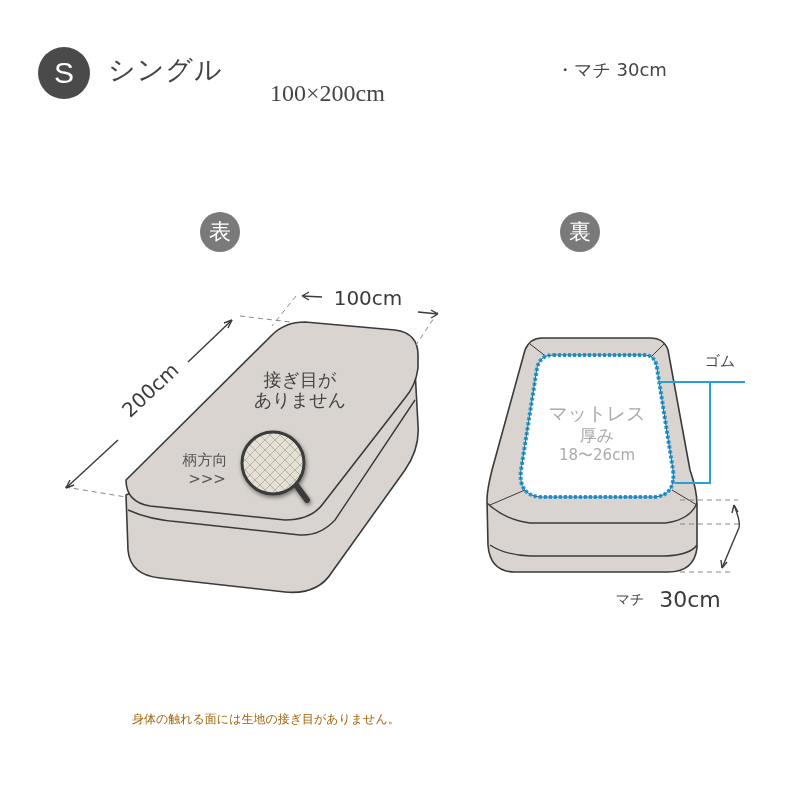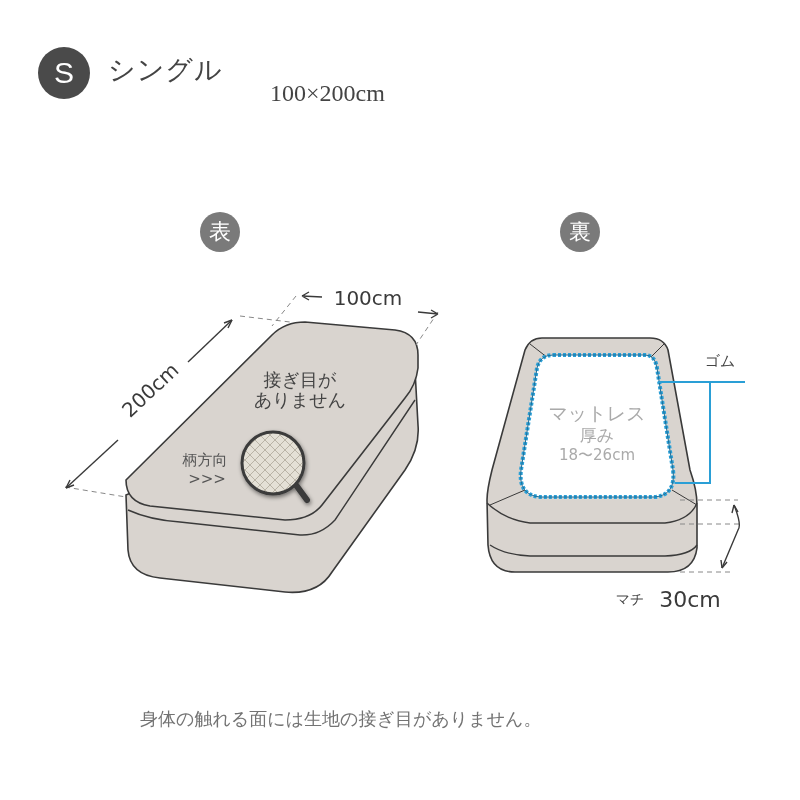--- a/index.html
+++ b/index.html
@@ -10,31 +10,32 @@
                   background: #4a4a4a; color: #fff; font-size: 30px; line-height: 52px;
                   text-align: center; font-family: "Liberation Sans", sans-serif; }
     .size-name { left: 100px; top: 52px; font-size: 27px; color: #444; letter-spacing: 1px; margin-left: 8px; }
     .size-dims { left: 270px; top: 55px; font-size: 24px; color: #444;
                  font-family: Liberation Serif, serif; margin-top: 25px; }
     .features { left: 556px; top: 56px; font-size: 18px; line-height: 28px; color: #444; }
     .features div { white-space: nowrap; }
     .side-badge { width: 40px; height: 40px; border-radius: 50%; background: #7a7a7a;
                   color: #fff; font-size: 22px; line-height: 40px; text-align: center; }
     .diagram { left: 0; top: 0; width: 800px; height: 800px; }
-    .footnote { left: 140px; top: 705px; font-size: 18px; line-height: 28px; color: #737373; }
+    .footnote { left: 132px; top: 705px; font-size: 12px; line-height: 28px; color: #a16207; }
     svg text { font-family: "DejaVu Sans", sans-serif; }
   </style>
 </head>
 <body>
 
 <div class="abs size-badge">S</div>
 <div class="abs size-name">シングル</div>
 <div class="abs size-dims">100×200cm</div>
 
 <div class="abs features">
+  <div>・マチ 30cm</div>
 </div>
 
 <div class="abs side-badge" style="left:200px; top:212px;">表</div>
 <div class="abs side-badge" style="left:560px; top:212px;">裏</div>
 
 <svg class="abs diagram" viewBox="0 0 800 800">
   <defs>
     <pattern id="herringbone" width="10" height="10" patternUnits="userSpaceOnUse">
       <rect width="10" height="10" fill="#e4e0d6"></rect>
       <path d="M0 5 L5 0 M5 10 L10 5 M0 5 L5 10 M5 0 L10 5" stroke="#b9b3a6" stroke-width="1"></path>

